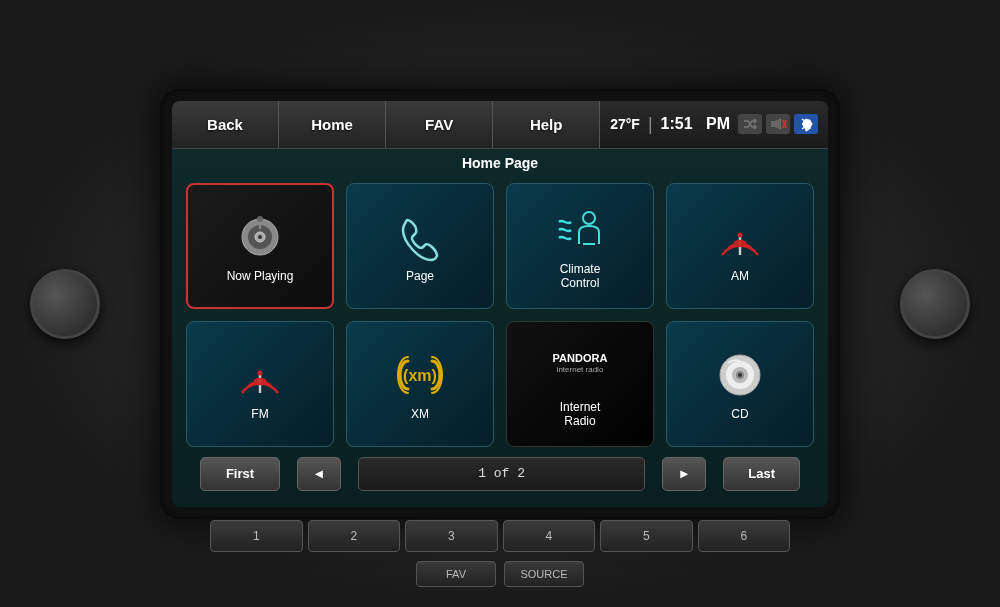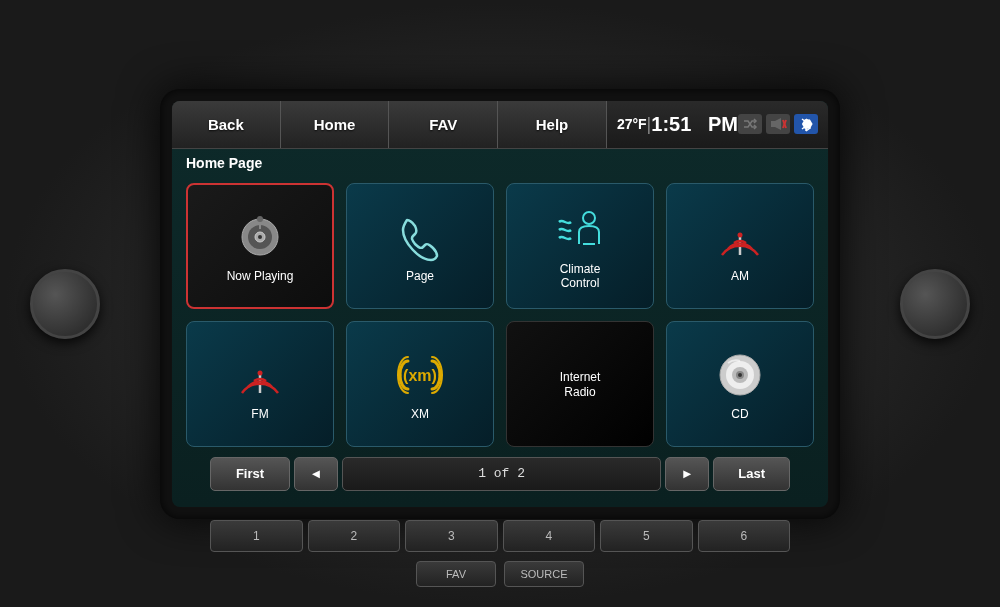--- a/index.html
+++ b/index.html
@@ -65,33 +65,34 @@
       border-right: 1px solid #555;
       cursor: pointer;
       background: linear-gradient(180deg, #3a3a3a 0%, #222 100%);
       text-shadow: 0 1px 2px rgba(0,0,0,0.8);
     }
 
     .nav-right {
       display: flex;
       align-items: center;
       padding: 0 10px;
+      gap: 8px;
       min-width: 200px;
     }
 
     .temp-display {
       color: #fff;
       font-size: 14px;
       font-weight: bold;
       white-space: nowrap;
     }
 
     .time-display {
       color: #fff;
-      font-size: 20px;
+      font-size: 16px;
       font-weight: bold;
       white-space: nowrap;
     }
 
     .status-icons {
       display: flex;
       gap: 4px;
       align-items: center;
     }
 
@@ -106,22 +107,23 @@
     }
 
     .icon-shuffle { background: #444; color: #888; }
     .icon-mute { background: #444; color: #888; }
     .icon-bt { background: #2255aa; color: #fff; }
 
     
     .page-title-bar {
       display: flex;
       align-items: center;
-      padding: 6px 14px;
+      padding: 6px 30px;
       flex-shrink: 0;
+      justify-content: center;
     }
 
     .page-title {
       color: #fff;
       font-size: 14px;
       font-weight: bold;
     }
 
     
     .main-content {
@@ -172,23 +174,23 @@
       font-size: 12px;
       text-align: center;
       line-height: 1.2;
     }
 
     
     .pagination-bar {
       display: flex;
       align-items: center;
       height: 38px;
-      gap: 4px;
+      gap: 17px;
       flex-shrink: 0;
-      margin: 0 24px 8px;
+      margin: 0 14px 8px;
     }
 
     .page-btn {
       background: linear-gradient(180deg, #555 0%, #333 100%);
       border: 1px solid #666;
       border-radius: 5px;
       color: #fff;
       font-size: 13px;
       font-weight: bold;
       cursor: pointer;
@@ -450,20 +452,26 @@
                 <path d="M52,24 C52,13 47,6 42,6" stroke="#ddaa00" stroke-width="2" fill="none" stroke-linecap="round"></path>
                 <path d="M52,24 C52,35 47,42 42,42" stroke="#ddaa00" stroke-width="2" fill="none" stroke-linecap="round"></path>
 
                 <text x="30" y="30" text-anchor="middle" font-size="16" font-weight="bold" fill="#ddaa00" font-family="Arial">(xm)</text>
               </svg>
             </div>
             <span class="tile-label">XM</span>
           </div>
 
           <div class="app-tile tile-pandora">
+            <div class="tile-icon">
+              <svg width="70" height="40" viewBox="0 0 70 40">
+                <text x="35" y="14" text-anchor="middle" font-size="11" font-weight="bold" fill="#fff" font-family="Arial">PANDORA</text>
+                <text x="35" y="24" text-anchor="middle" font-size="8" fill="#aaa" font-family="Arial">internet radio</text>
+              </svg>
+            </div>
             <span class="tile-label" style="white-space:pre-line; text-align:center;">Internet
 Radio</span>
           </div>
 
           <div class="app-tile">
             <div class="tile-icon">
               <svg width="56" height="52" viewBox="0 0 56 52">
                 <circle cx="28" cy="26" r="20" fill="#ccc" stroke="#aaa" stroke-width="1"></circle>
                 <circle cx="28" cy="26" r="14" fill="#eee"></circle>
                 <circle cx="28" cy="26" r="8" fill="#bbb"></circle>

